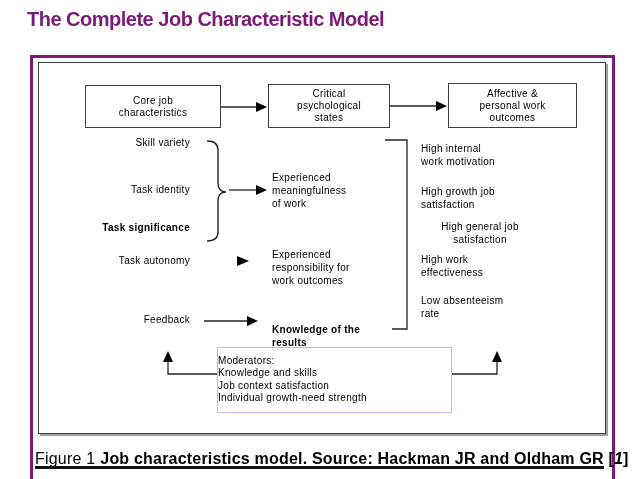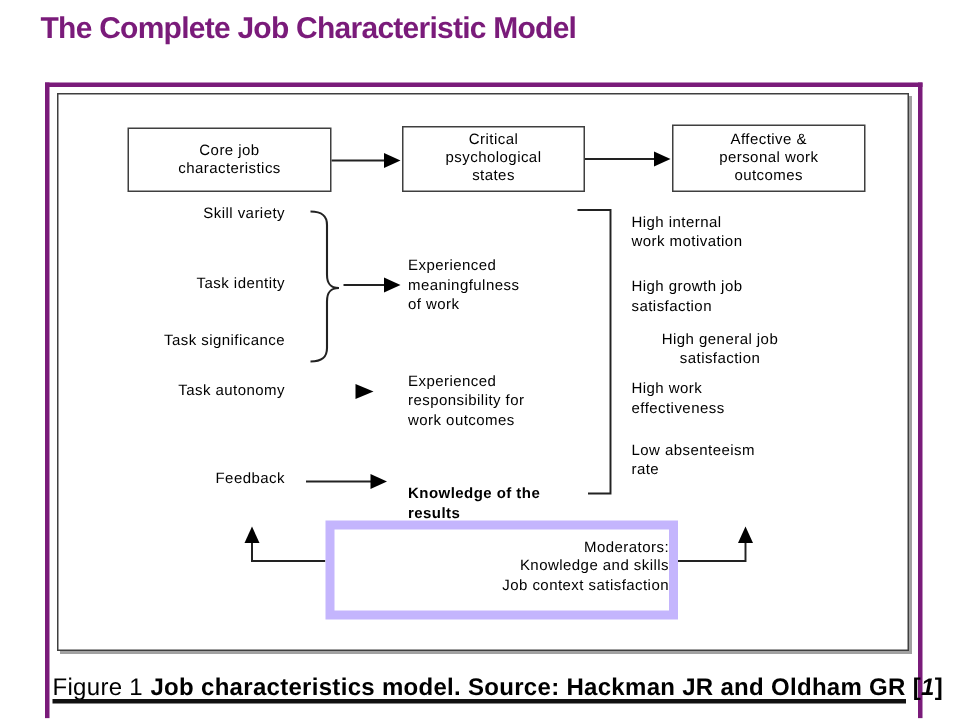--- a/index.html
+++ b/index.html
@@ -27,21 +27,21 @@
     font-size:10px;line-height:12px;letter-spacing:0.3px;white-space:pre-line;
   }
   .lbl{
     position:absolute;font-size:10px;line-height:12px;letter-spacing:0.3px;
   }
   .left-lbl{left:40px;width:150px;text-align:right;}
   .mid-lbl{left:272px;width:120px;white-space:pre-line;line-height:13px;}
   .out-lbl{left:421px;width:118px;white-space:pre-line;line-height:12.5px;}
   .moderators{
     position:absolute;left:217px;top:347px;width:235px;height:66px;
-    border:6px solid #c4b5fd;box-sizing:border-box;text-align:right;
+    border:1px solid #c4b5fd;box-sizing:border-box;text-align:left;
     font-size:10px;line-height:12.4px;letter-spacing:0.3px;padding-top:7px;background:#fff;
   }
   .connectors{position:absolute;left:0;top:0;width:638px;height:479px;pointer-events:none;}
   .caption{
     position:absolute;left:35px;top:450px;width:575px;
     font-size:16px;letter-spacing:0.2px;white-space:nowrap;
   }
   .caption .fig{font-weight:normal;margin-right:5px;}
   .caption .bold{font-weight:bold;}
   .caption .ref{font-weight:bold;font-style:italic;}
@@ -105,21 +105,21 @@
 characteristics</div>
   <div class="node" style="left:268px;top:84px;width:122px;height:44px;">Critical
 psychological
 states</div>
   <div class="node" style="left:448px;top:83px;width:129px;height:45px;">Affective &amp;
 personal work
 outcomes</div>
 
   <div class="lbl left-lbl" style="top:137px;">Skill variety</div>
   <div class="lbl left-lbl" style="top:184px;">Task identity</div>
-  <div class="lbl left-lbl" style="top:222px;">Task significance</div>
+  <div class="lbl left-lbl" style="top:222px;font-weight:bold;">Task significance</div>
   <div class="lbl left-lbl" style="top:255px;">Task autonomy</div>
   <div class="lbl left-lbl" style="top:314px;">Feedback</div>
 
   <div class="lbl mid-lbl" style="top:171px;">Experienced
 meaningfulness
 of work</div>
   <div class="lbl mid-lbl" style="top:248px;">Experienced
 responsibility for
 work outcomes</div>
   <div class="lbl mid-lbl" style="top:323px;font-weight:bold;">Knowledge of the
@@ -133,20 +133,21 @@
 satisfaction</div>
   <div class="lbl out-lbl" style="top:254px;">High work
 effectiveness</div>
   <div class="lbl out-lbl" style="top:295px;">Low absenteeism
 rate</div>
 
   <div class="moderators">
     <div>Moderators:</div>
     <div>Knowledge and skills</div>
     <div>Job context satisfaction</div>
+    <div>Individual growth-need strength</div>
   </div>
 
   <div class="caption">
     <span class="fig">Figure 1</span><span class="bold">Job characteristics model. Source: Hackman JR and Oldham GR [</span><span class="ref">1</span><span class="bold">]</span>
   </div>
 
   <div class="bottom-rule"></div>
 
 </div>
 

